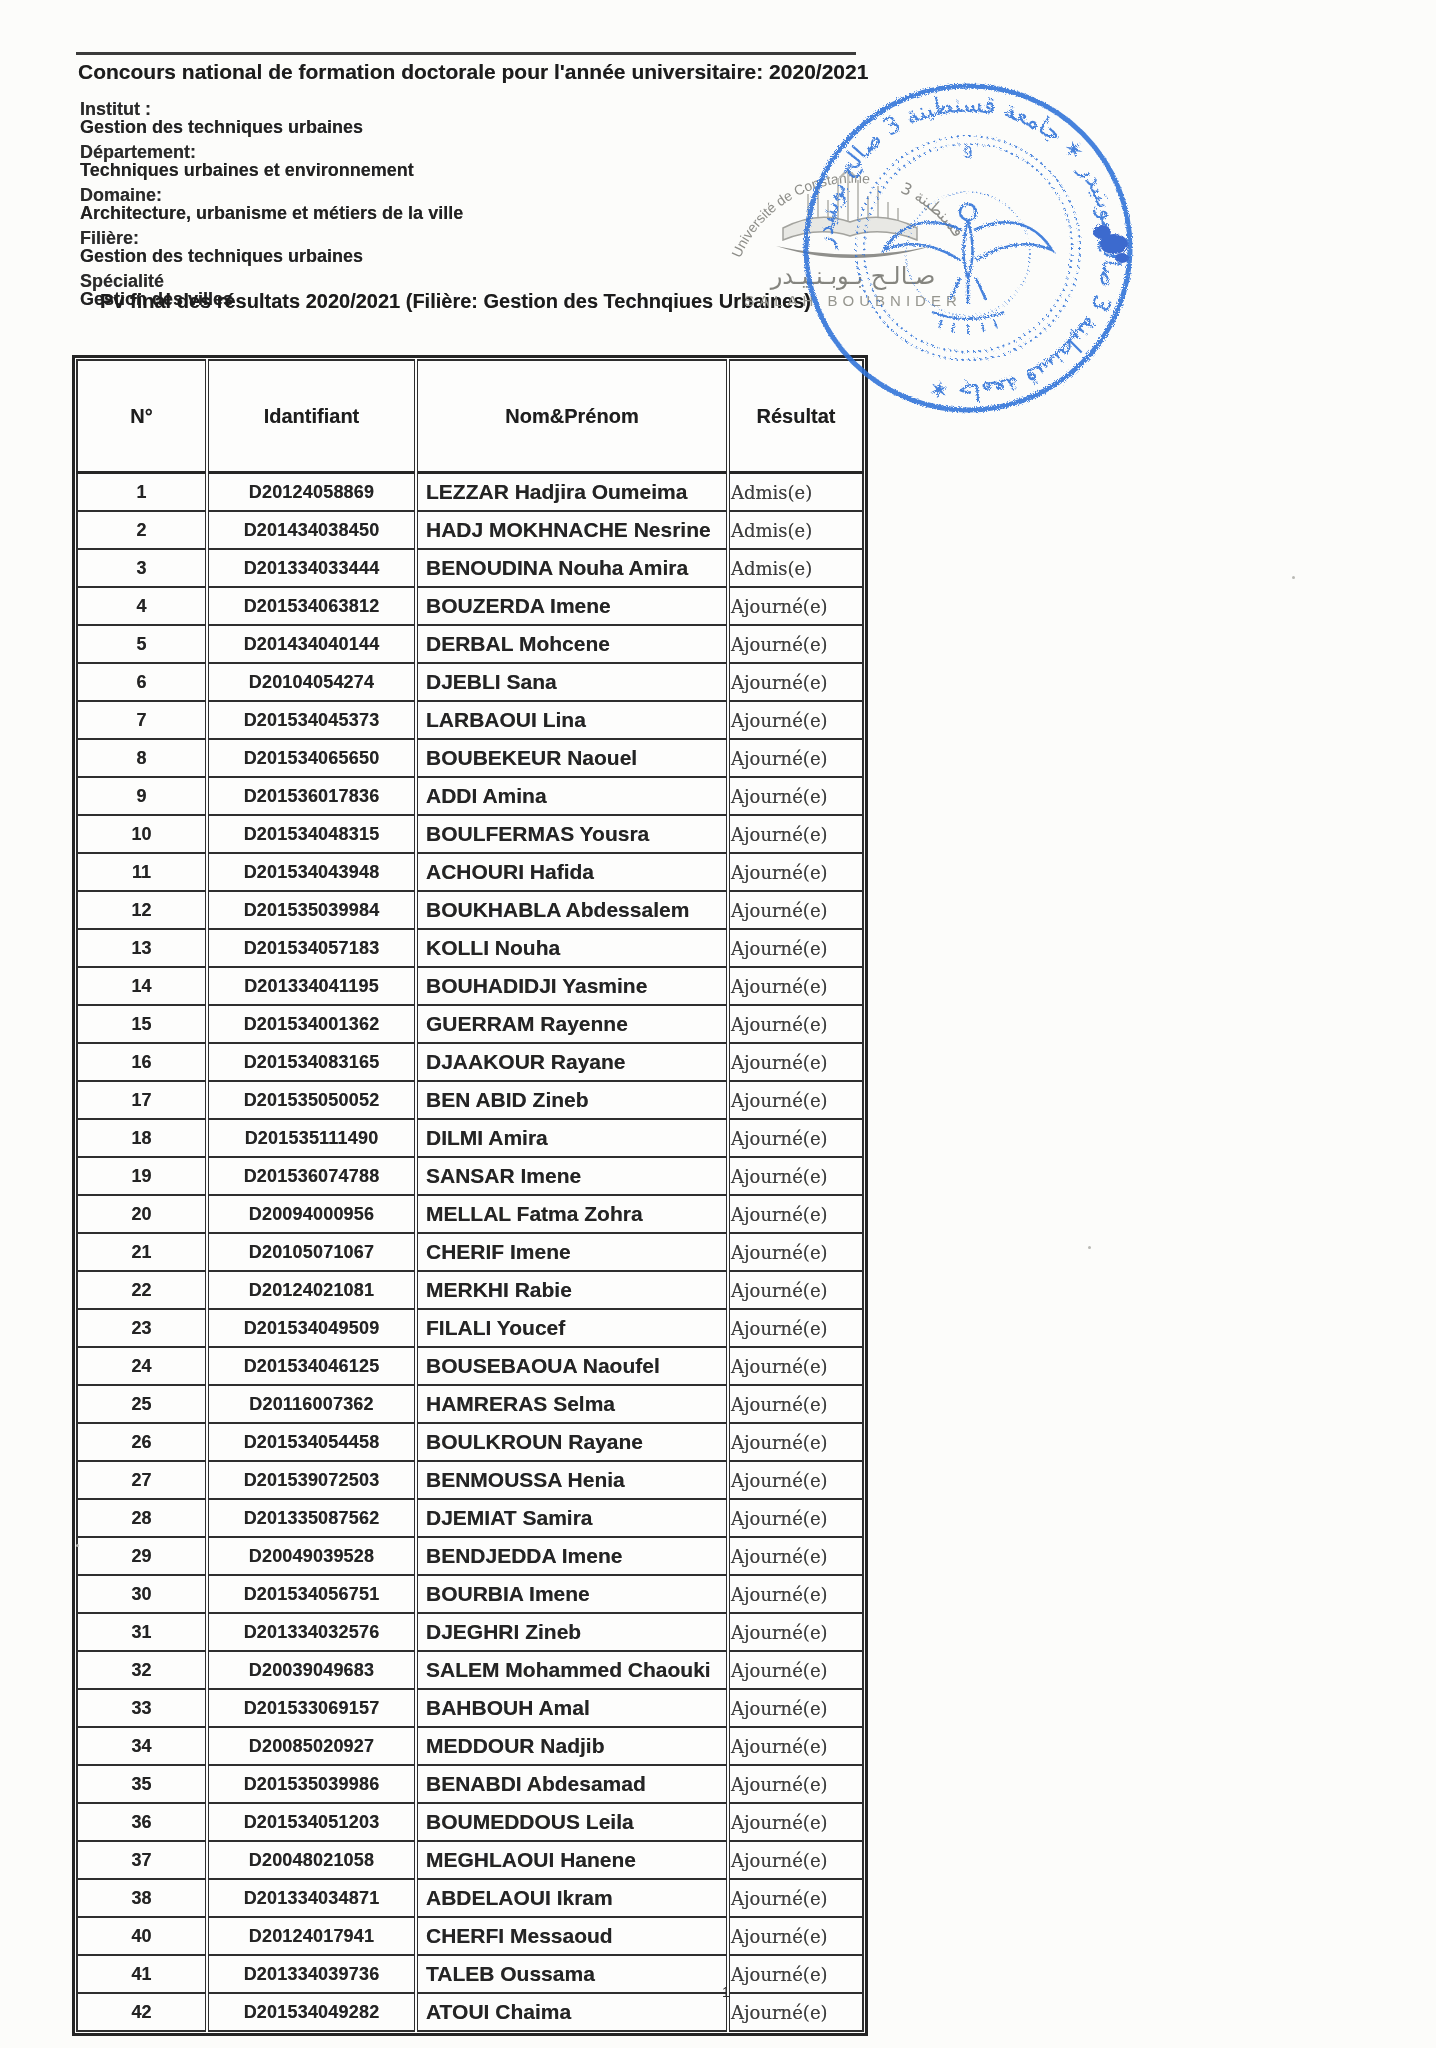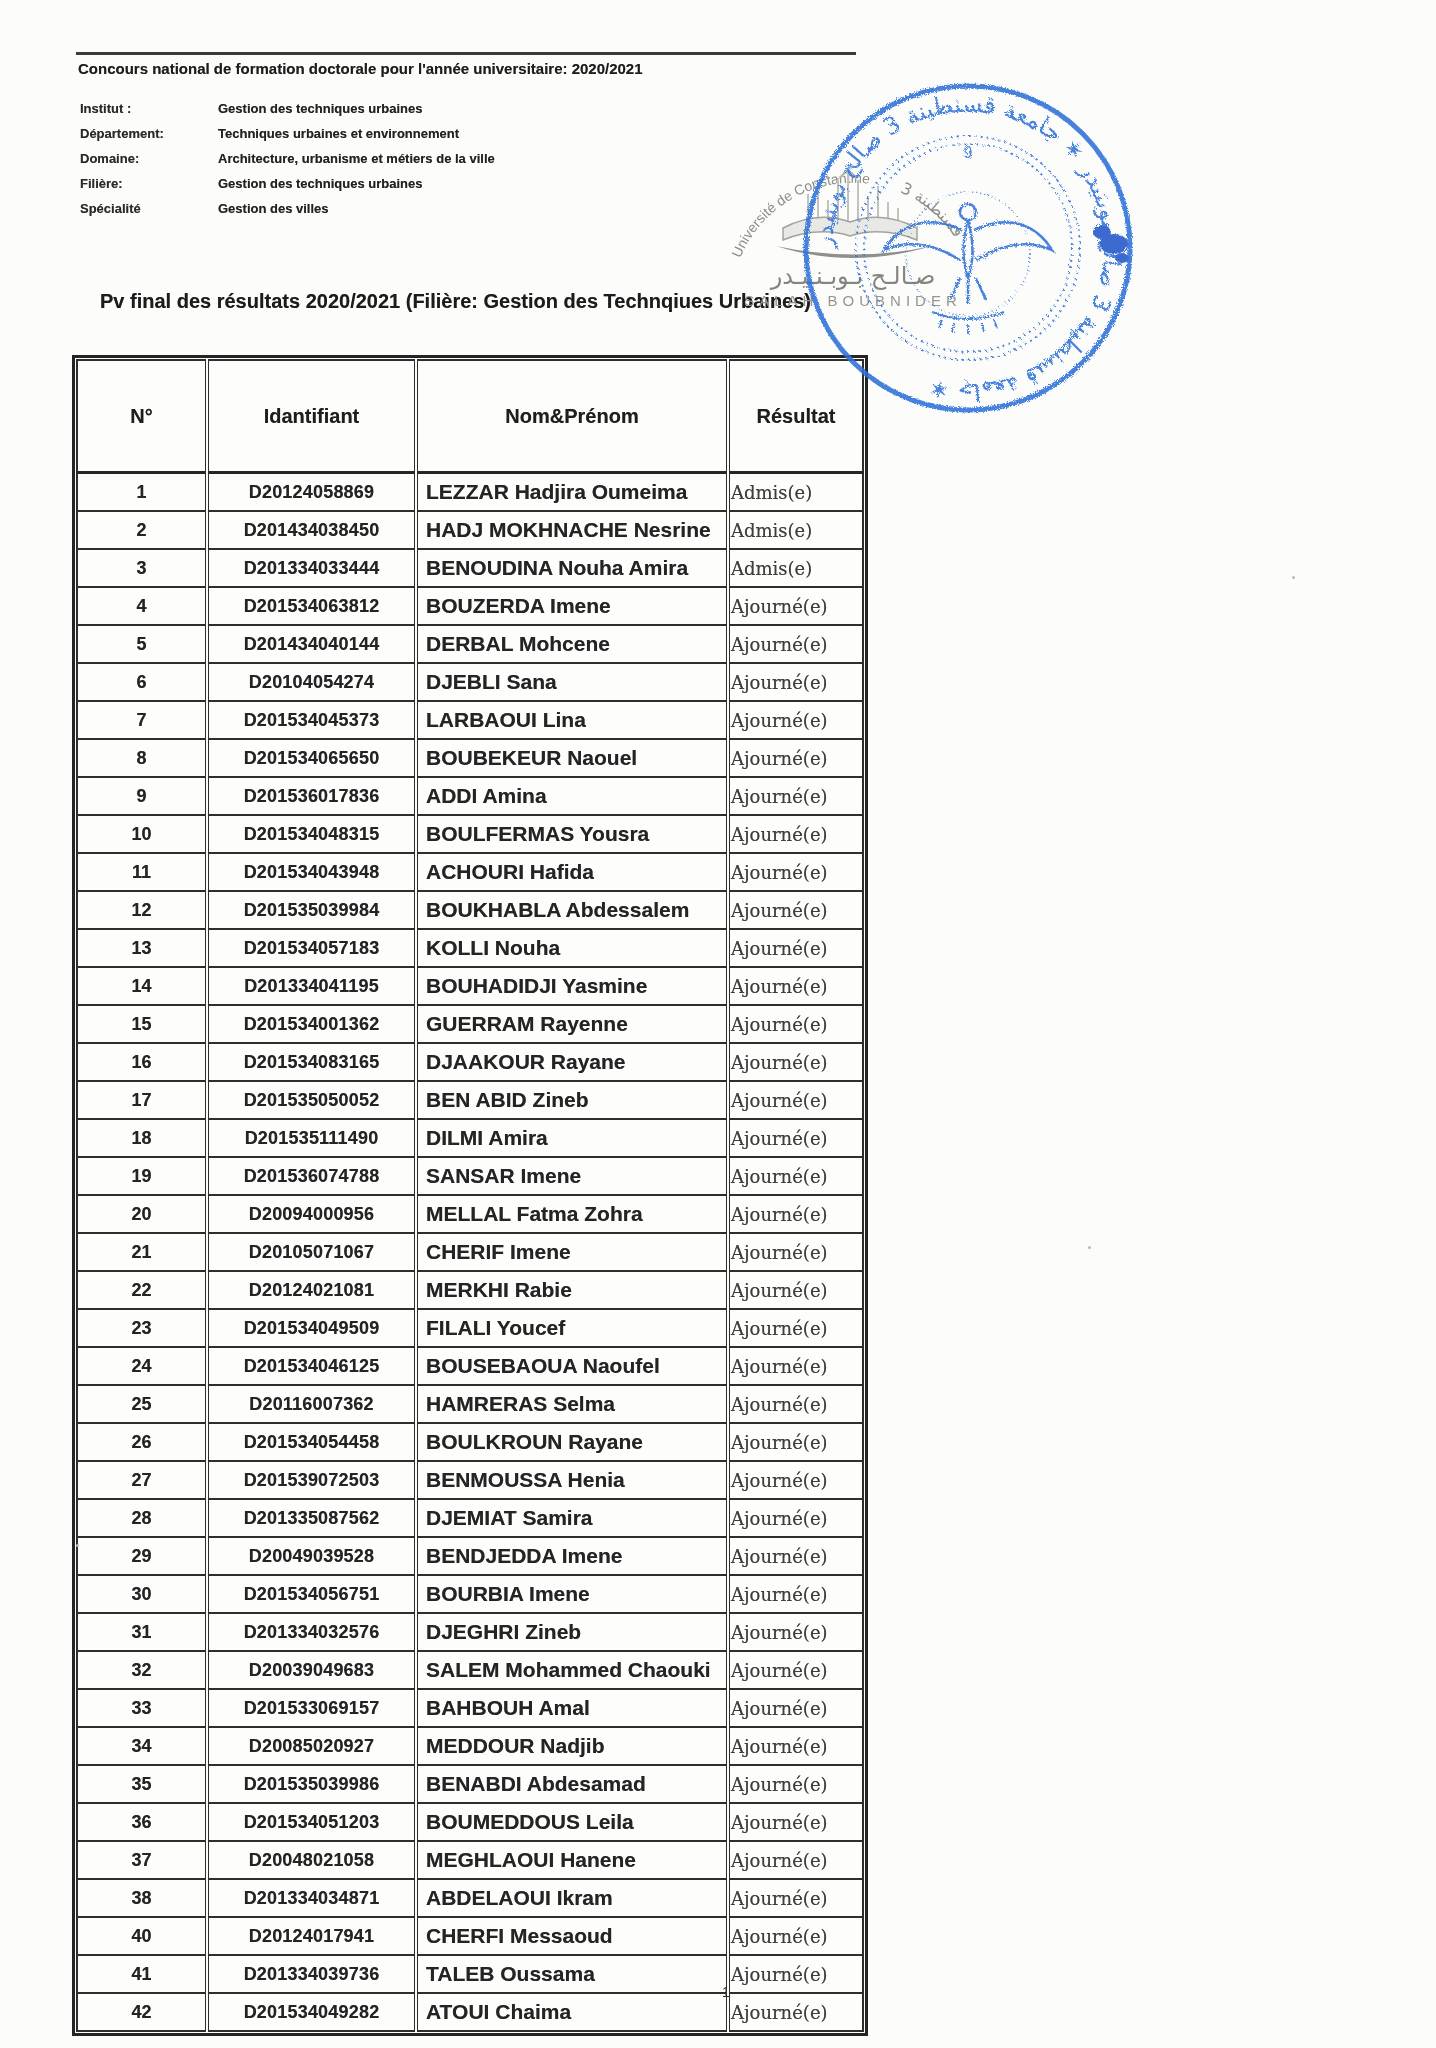--- a/index.html
+++ b/index.html
@@ -3,23 +3,23 @@
 <meta charset="utf-8">
 <style>
   html,body{margin:0;padding:0;background:#e9e9e7;}
   .page{
     position:relative;width:1436px;height:2048px;margin:0 auto;
     background:#fcfcfa;overflow:hidden;
     font-family:"Liberation Sans",sans-serif;color:#242424;
   }
   .scan-text{text-shadow:0 0 .5px rgba(40,40,40,.55);}
   .top-rule{position:absolute;left:76px;top:52px;width:780px;height:3px;background:#3b3b3b;}
-  .doc-title{position:absolute;left:78px;top:60px;font-size:15px;font-weight:700;color:#1d1d1d;}
+  .doc-title{position:absolute;left:78px;top:60px;font-size:21px;font-weight:700;color:#1d1d1d;}
   .meta{position:absolute;left:80px;top:100px;display:flex;flex-direction:column;gap:7px;}
-  .meta-row{display:flex;font-size:13px;line-height:18px;}
+  .meta-row{display:flex;font-size:18px;line-height:18px;flex-direction:column;}
   .meta-label{width:138px;font-weight:700;color:#2a2a2a;}
   .meta-value{font-weight:700;color:#222;}
   .pv-title{position:absolute;left:100px;top:290px;font-size:20px;font-weight:700;color:#1c1c1c;}
   .logo{position:absolute;left:688px;top:96px;z-index:1;}
   .stamp{position:absolute;left:782px;top:62px;z-index:2;opacity:.88;}
   .table-wrap{
     position:absolute;left:72px;top:355px;width:788px;
     border:3px solid #242424;padding:1px;background:#fdfdfc;
   }
   table{border-collapse:collapse;width:100%;table-layout:fixed;border:1px solid #4a4a4a;}

